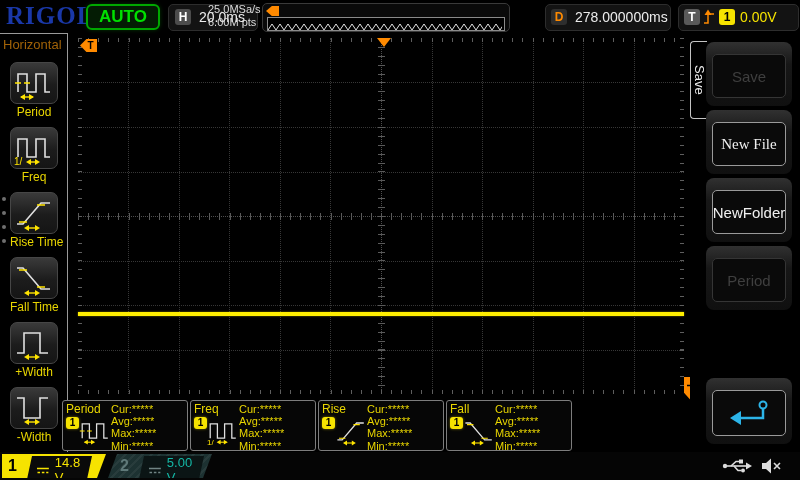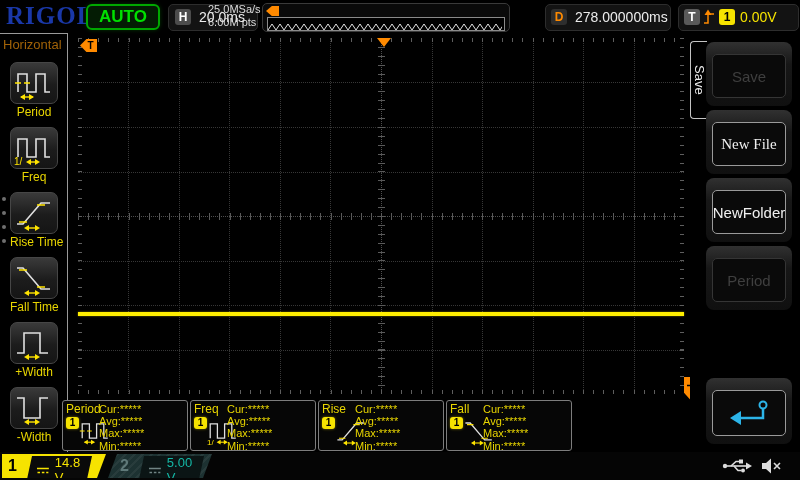--- a/index.html
+++ b/index.html
@@ -80,21 +80,21 @@
       display:flex;align-items:center;justify-content:center;}
   .menu-btn.disabled{border-color:#353535;color:#3f3f3f;}
   
   .meas-box{position:absolute;top:400px;width:126px;height:51px;background:#060606;
       border:1px solid #7d7d7d;border-radius:3px;box-sizing:border-box;}
   .ms-name{position:absolute;left:3px;top:1px;color:#e9d600;font-size:12px;}
   .ms-src{position:absolute;left:3px;top:16px;width:13px;height:12px;background:#f6e300;
       border-radius:3px;color:#000;font-size:10px;font-weight:bold;text-align:center;line-height:12px;
       box-shadow:0 0 3px #f6e30077;}
   .ms-icon{position:absolute;left:16px;top:13px;}
-  .ms-stats{position:absolute;left:36px;top:2px;color:#e9d600;font-size:11px;line-height:12.2px;white-space:nowrap;}
+  .ms-stats{position:absolute;left:48px;top:2px;color:#e9d600;font-size:11px;line-height:12.2px;white-space:nowrap;}
   
   .bottombar{position:absolute;left:0;top:452px;width:800px;height:28px;background:#050505;}
   .ch-tab{position:absolute;top:2px;width:104px;height:24px;}
   .ch1{left:2px;background:#f6e300;clip-path:polygon(0 0,100% 0,calc(100% - 9px) 100%,0 100%);}
   .ch2{left:108px;background:#1d3232;clip-path:polygon(9px 0,100% 0,calc(100% - 9px) 100%,0 100%);
        background-image:repeating-linear-gradient(135deg,rgba(255,255,255,0.05) 0 2px,transparent 2px 6px);}
   .ch-num{position:absolute;top:2px;font-size:16px;font-weight:bold;line-height:20px;}
   .ch1 .ch-num{left:6px;color:#000;}
   .ch2 .ch-num{left:12px;color:#5f7979;}
   .ch-box{position:absolute;top:2px;width:66px;height:28px;display:flex;align-items:center;gap:5px;

